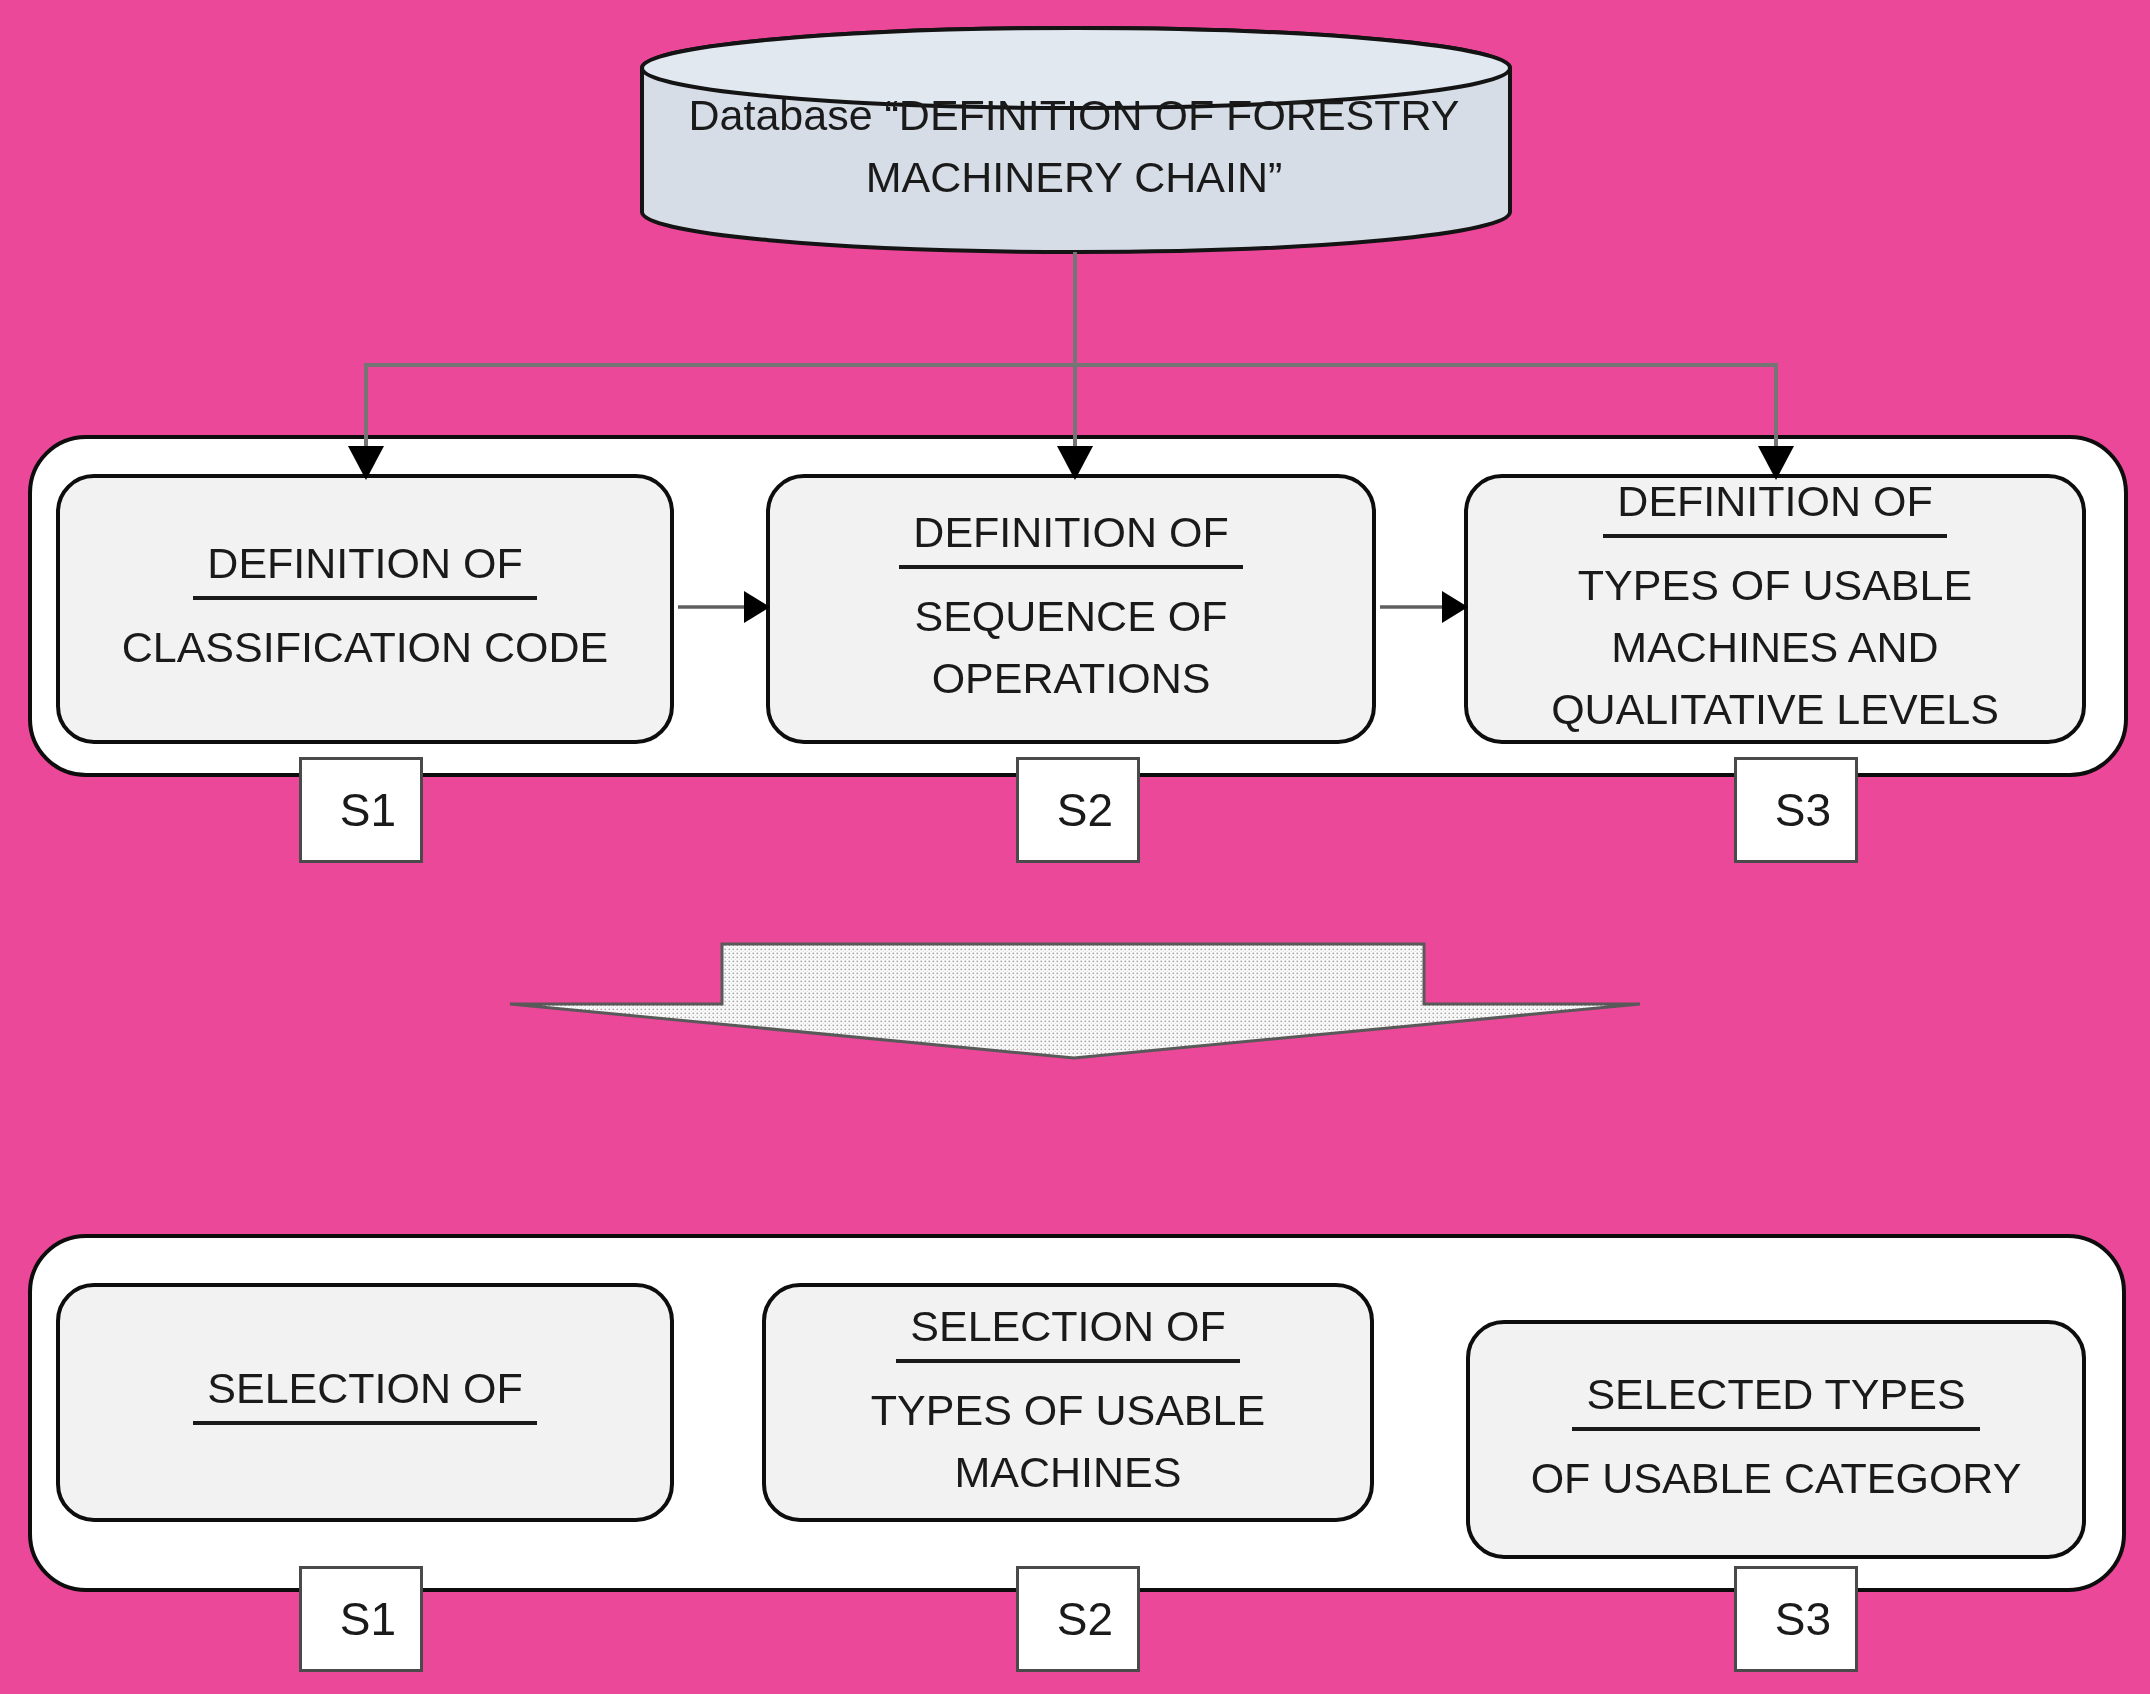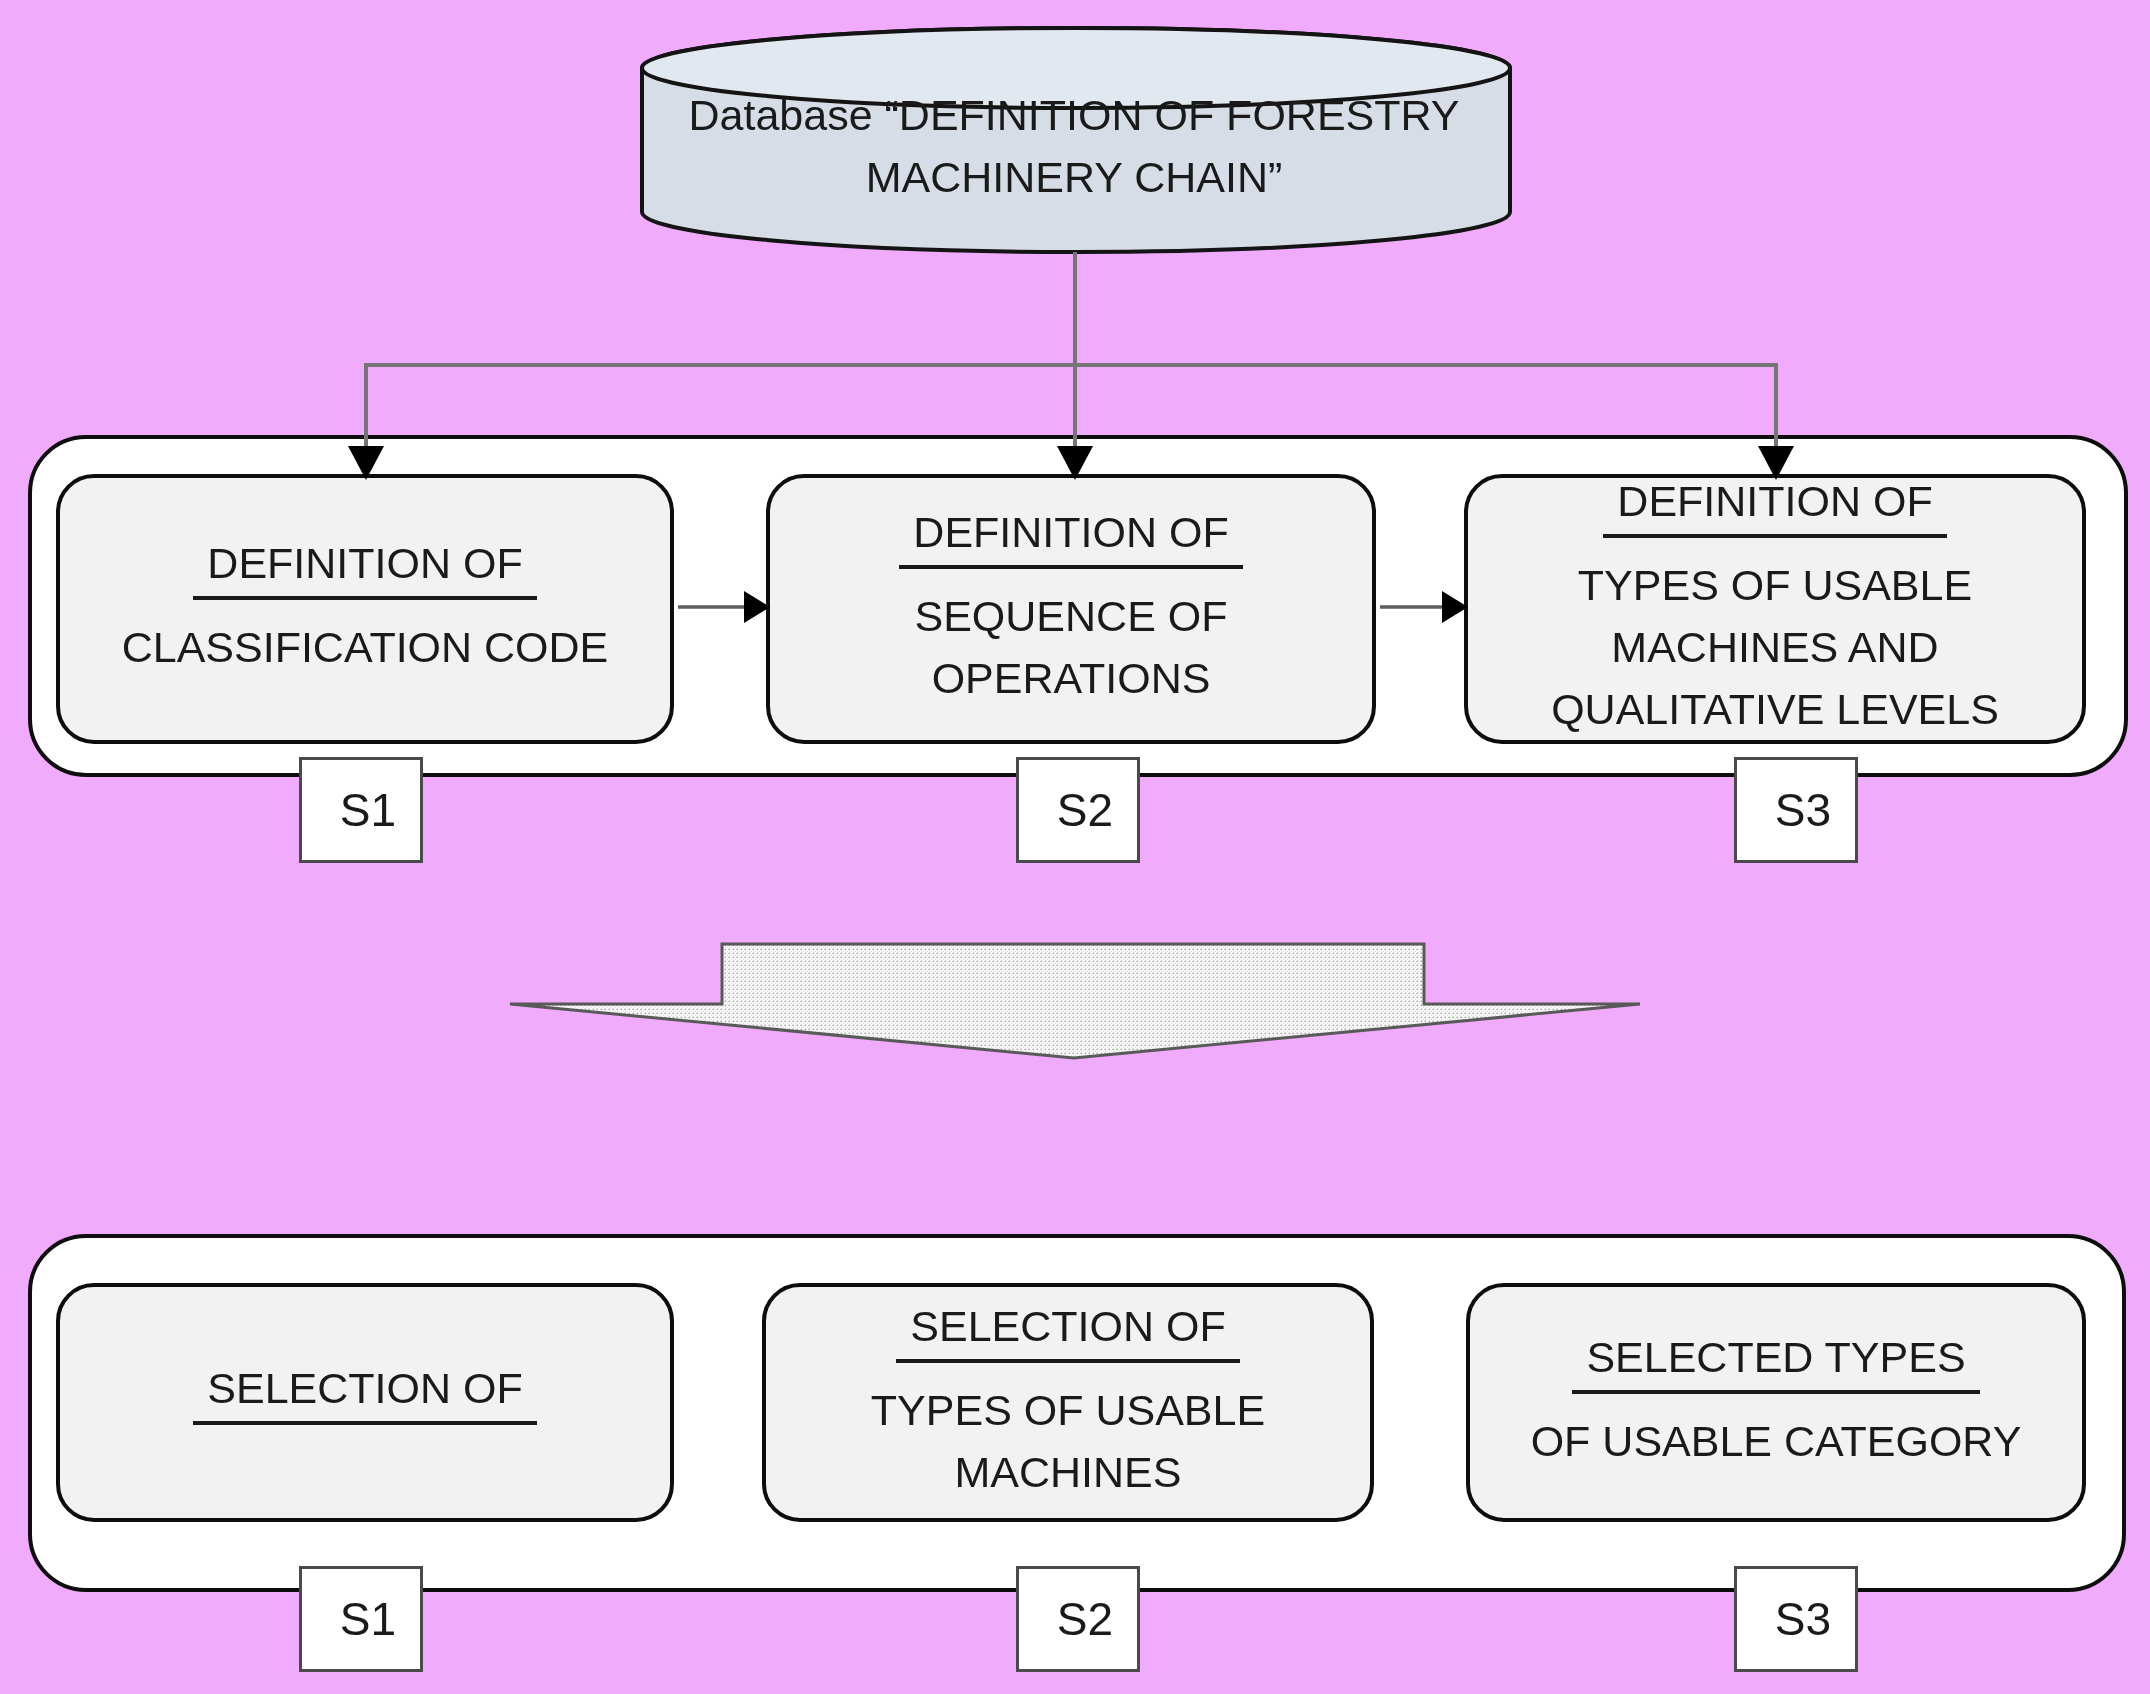--- a/index.html
+++ b/index.html
@@ -1,38 +1,38 @@
 <!DOCTYPE html>
 <html><head>
 <meta charset="utf-8">
 <style>
   html,body{margin:0;padding:0;background:#ffffff;}
   .canvas{
-    position:relative;width:2150px;height:1694px;background:#f0abfc;
+    position:relative;width:2150px;height:1694px;background:#ec4899;
     font-family:"Liberation Sans","DejaVu Sans",sans-serif;color:#1a1a1a;overflow:hidden;
   }
   
   .container{
     position:absolute;background:#ffffff;border:4px solid #0d0d0d;border-radius:58px;z-index:1;
   }
   #top-container{left:28px;top:435px;width:2092px;height:334px;}
   #bottom-container{left:28px;top:1234px;width:2090px;height:350px;}
 
   
   .node{
     position:absolute;background:#f2f2f2;border:4px solid #0d0d0d;border-radius:38px;
     display:flex;flex-direction:column;align-items:center;justify-content:center;
     text-align:center;font-size:43px;z-index:2;
   }
   #t1{left:56px;top:474px;width:610px;height:262px;}
   #t2{left:766px;top:474px;width:602px;height:262px;}
   #t3{left:1464px;top:474px;width:614px;height:262px;}
   #b1{left:56px;top:1283px;width:610px;height:231px;}
   #b2{left:762px;top:1283px;width:604px;height:231px;}
-  #b3{left:1466px;top:1283px;width:612px;height:231px;}
+  #b3{left:1466px;top:1320px;width:612px;height:231px;}
 
   .heading{line-height:46px;margin-bottom:16px;}
   .heading span{display:inline-block;border-bottom:4px solid #1a1a1a;padding:0 14px 10px;}
   .body{line-height:62px;white-space:pre-line;}
 
   
   .sbox{
     position:absolute;width:104px;height:100px;background:#ffffff;border:3px solid #4a4a4a;
     display:flex;align-items:center;justify-content:center;font-size:46px;z-index:3;padding-left:14px;
   }

